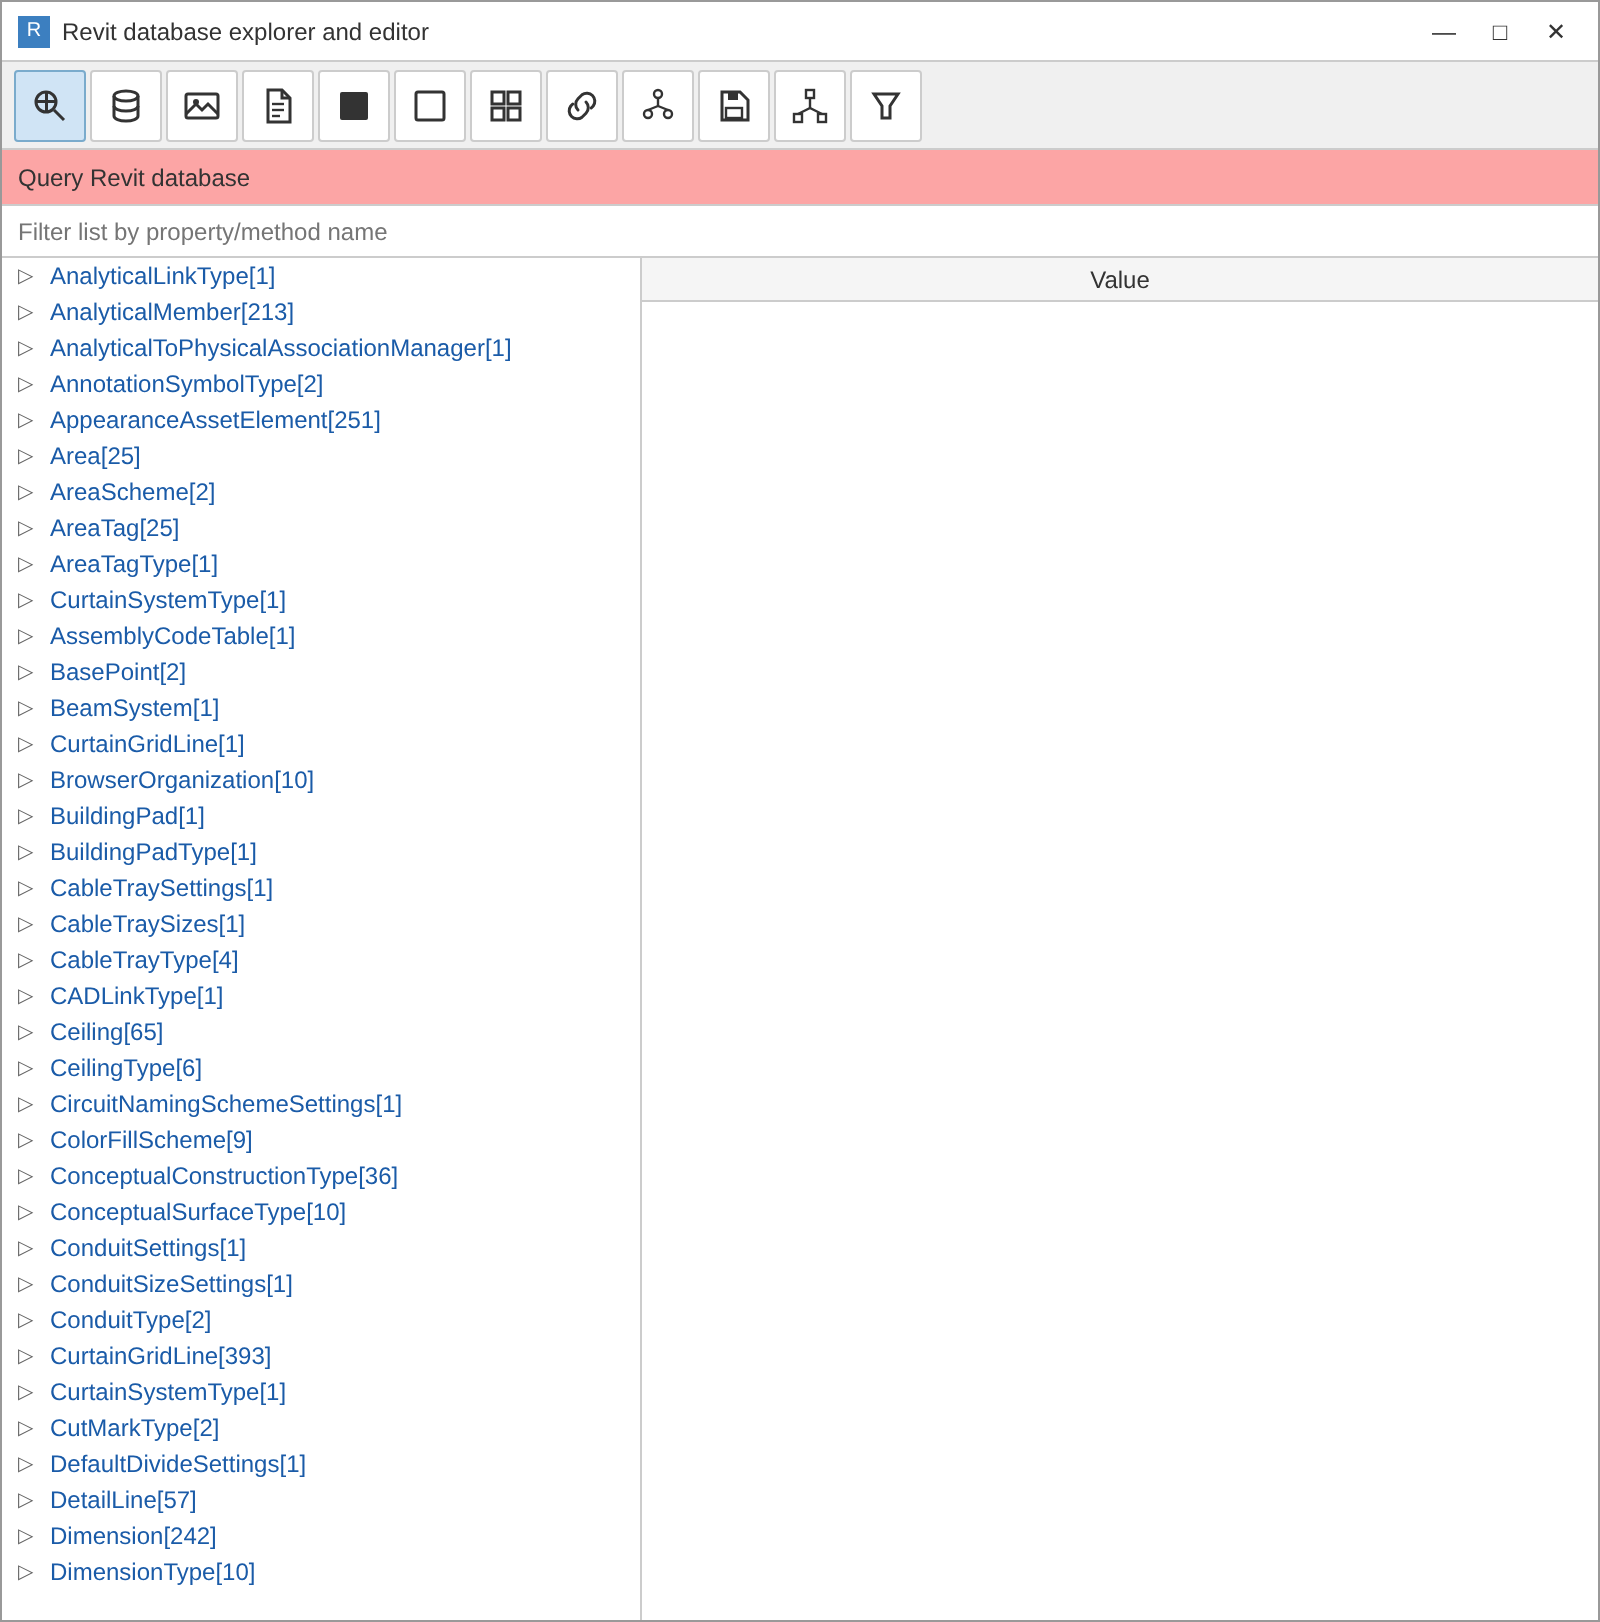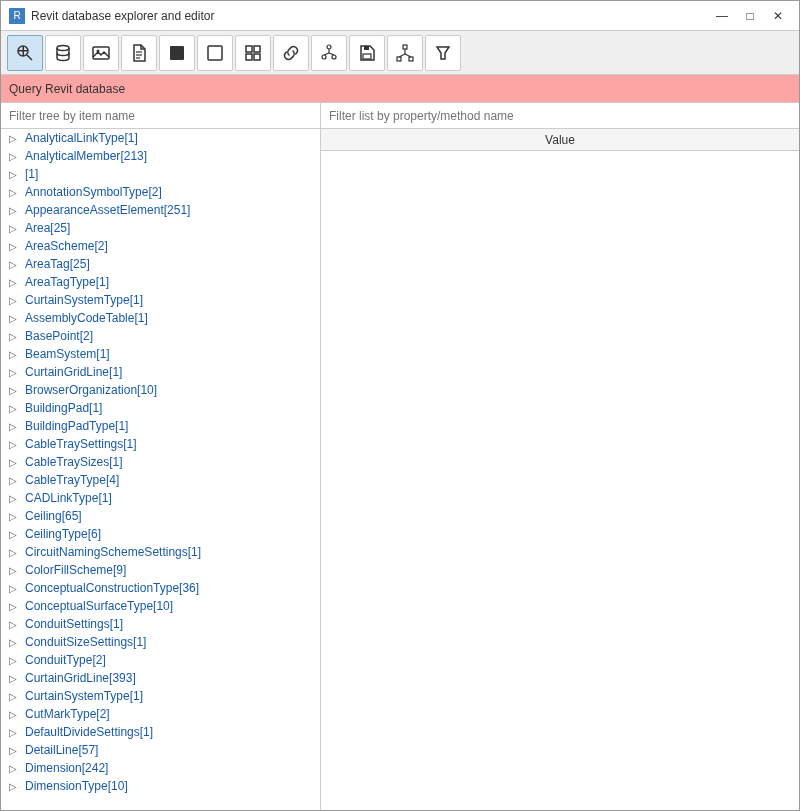--- a/index.html
+++ b/index.html
@@ -323,43 +323,41 @@
     </button>
   </div>
 
   <div class="query-bar">
     <span class="query-label">Query Revit database</span>
   </div>
 
   <div class="main-content">
 
     <div class="filter-row">
-      <div class="filter-left">
-        <input class="filter-input" type="text" placeholder="Filter tree by item name" style="">
-      </div>
       <div class="filter-right">
         <input class="filter-input" type="text" placeholder="Filter list by property/method name" style="">
       </div>
     </div>
 
     <div class="content-area">
 
       <div class="tree-panel" id="tree-panel">
       <div class="tree-item">
             <span class="tree-item-icon">▷</span>
             <span class="tree-item-text">AnalyticalLinkType </span>
             <span class="tree-item-count">[1]</span>
           </div>
           <div class="tree-item">
             <span class="tree-item-icon">▷</span>
             <span class="tree-item-text">AnalyticalMember </span>
             <span class="tree-item-count">[213]</span>
           </div>
           <div class="tree-item">
             <span class="tree-item-icon">▷</span>
+            <span class="tree-item-text">AnalyticalToPhysicalAssociationManager </span>
             <span class="tree-item-count">[1]</span>
           </div>
           <div class="tree-item">
             <span class="tree-item-icon">▷</span>
             <span class="tree-item-text">AnnotationSymbolType </span>
             <span class="tree-item-count">[2]</span>
           </div>
           <div class="tree-item">
             <span class="tree-item-icon">▷</span>
             <span class="tree-item-text">AppearanceAssetElement </span>

